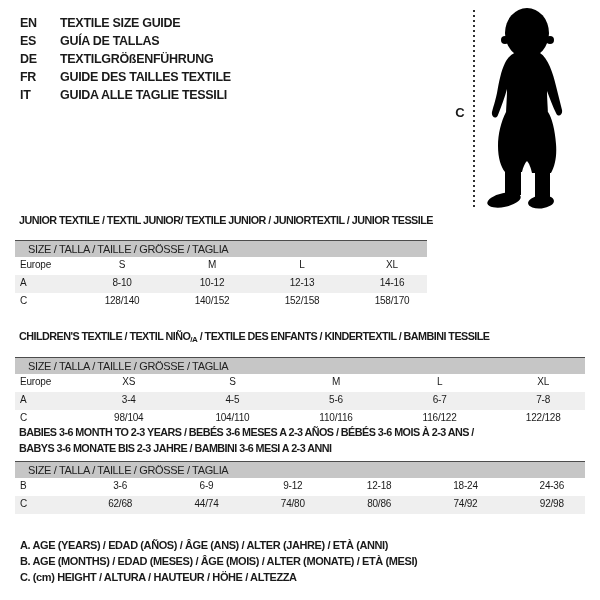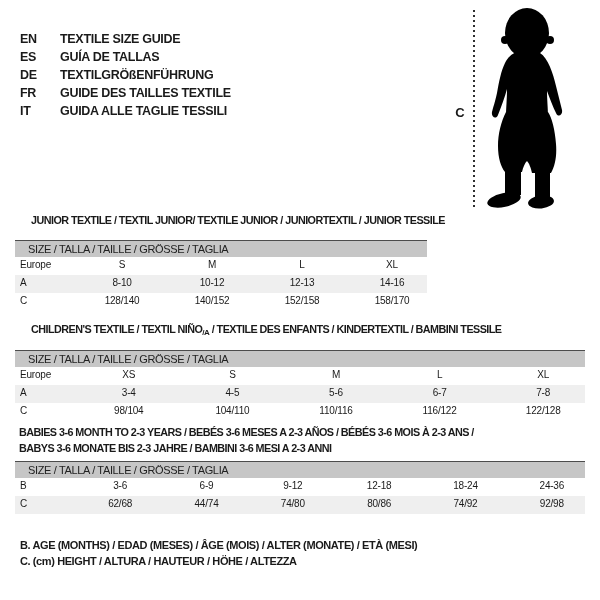--- a/index.html
+++ b/index.html
@@ -6,43 +6,43 @@
   body {
     width: 600px; height: 600px;
     background: var(--background, #ffffff);
     font-family: "Liberation Sans", sans-serif;
     color: var(--text, #1a1a1a);
     position: relative;
     overflow: hidden;
   }
 
   
-  .lang-block { position: absolute; left: 20px; top: 14px; margin-top: 16px; }
+  .lang-block { position: absolute; left: 20px; top: 14px; }
   .lang-row { display: flex; height: 18px; line-height: 18px;
               font-size: 12.5px; font-weight: bold; letter-spacing: -0.3px; white-space: nowrap; }
   .lang-code { width: 40px; }
 
   
   .figure { position: absolute; left: 0; top: 0; width: 600px; height: 220px; }
   .dotline {
     position: absolute; left: 473px; top: 10px; width: 2px; height: 197px;
     background: repeating-linear-gradient(to bottom, #2e2e2e 0 2px, transparent 2px 5px);
   }
   .c-label { position: absolute; left: 452px; top: 105px; width: 16px;
              font-size: 13px; font-weight: bold; text-align: center; }
   .baby-svg { position: absolute; left: 480px; top: 6px; }
 
   
   .table-block { position: absolute; left: 15px; }
   .t1 { top: 213px; width: 412px; }
-  .t2 { top: 322px; width: 570px; }
+  .t2 { top: 329px; width: 570px; }
   .t3 { top: 424px; width: 570px; }
   .table-title {
     font-size: 10.8px; font-weight: bold; letter-spacing: -0.55px;
-    height: 14px; line-height: 14px; margin-left: 16px; white-space: nowrap;
+    height: 14px; line-height: 14px; margin-left: 4px; white-space: nowrap;
   }
   .t1 .table-title { margin-bottom: 13px; }
   .t2 .table-title { margin-bottom: 14px; }
   .t3 .title-wrap { margin-bottom: 5px; margin-left: 4px; }
   .t3 .title-line { font-size: 10.8px; font-weight: bold; letter-spacing: -0.55px;
                     height: 16px; line-height: 16px; white-space: nowrap; }
   .title-sub { font-size: 8px; vertical-align: -2px; }
   .size-bar {
     background: var(--table-header-bg, #c6c6c6);
     border-top: 1px solid var(--table-header-border, #4c4c4c);
@@ -205,15 +205,16 @@
     <div class="tcell">62/68</div>
     <div class="tcell">44/74</div>
     <div class="tcell">74/80</div>
     <div class="tcell">80/86</div>
     <div class="tcell">74/92</div>
     <div class="tcell">92/98</div>
   </div>
 </div>
 
 <div class="legend">
+  <div class="legend-line">A. AGE (YEARS) / EDAD (AÑOS) / ÂGE (ANS) / ALTER (JAHRE) / ETÀ (ANNI)</div>
   <div class="legend-line">B. AGE (MONTHS) / EDAD (MESES) / ÂGE (MOIS) / ALTER (MONATE) / ETÀ (MESI)</div>
   <div class="legend-line">C. (cm) HEIGHT / ALTURA / HAUTEUR / HÖHE / ALTEZZA</div>
 </div>
 
 </body></html>

